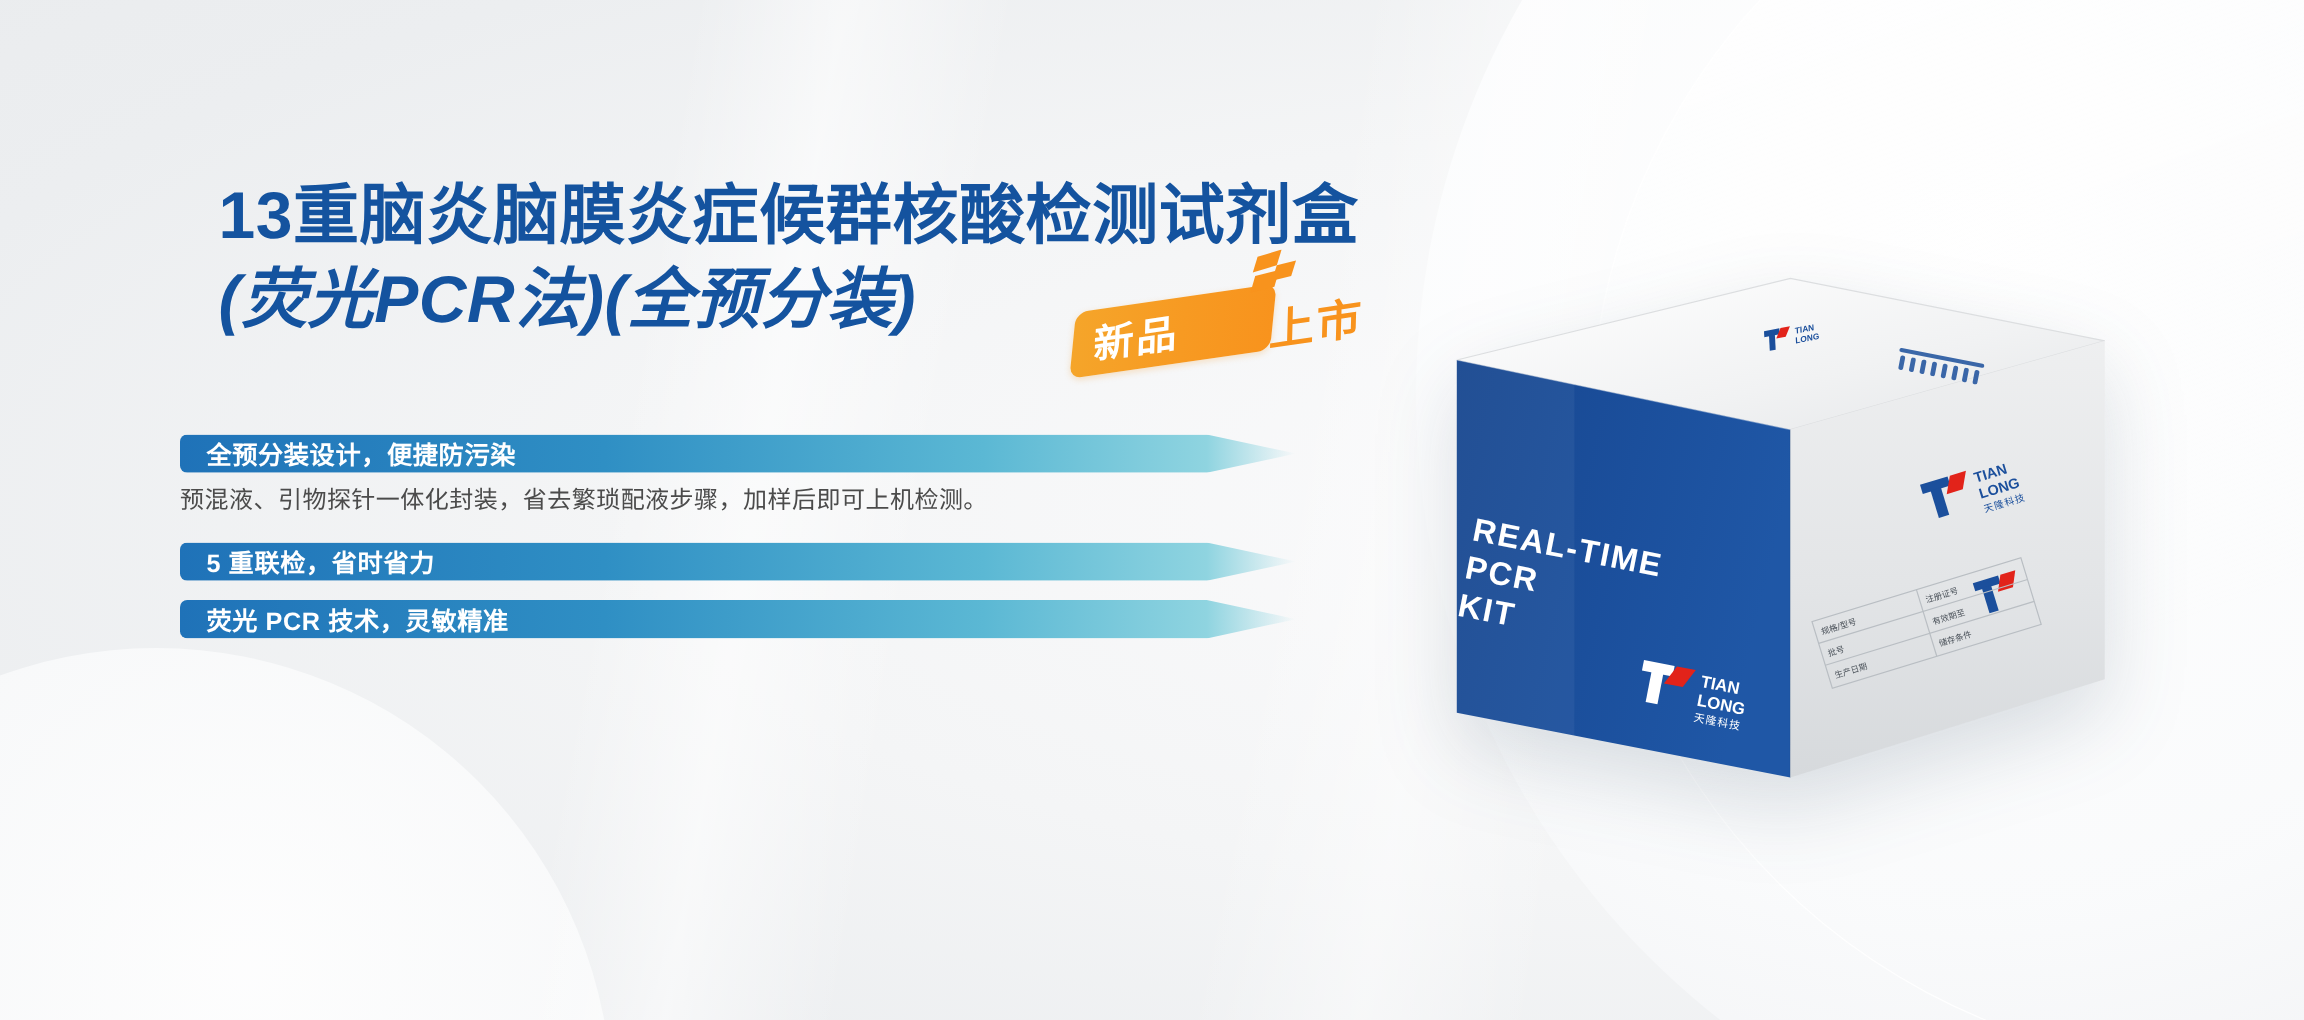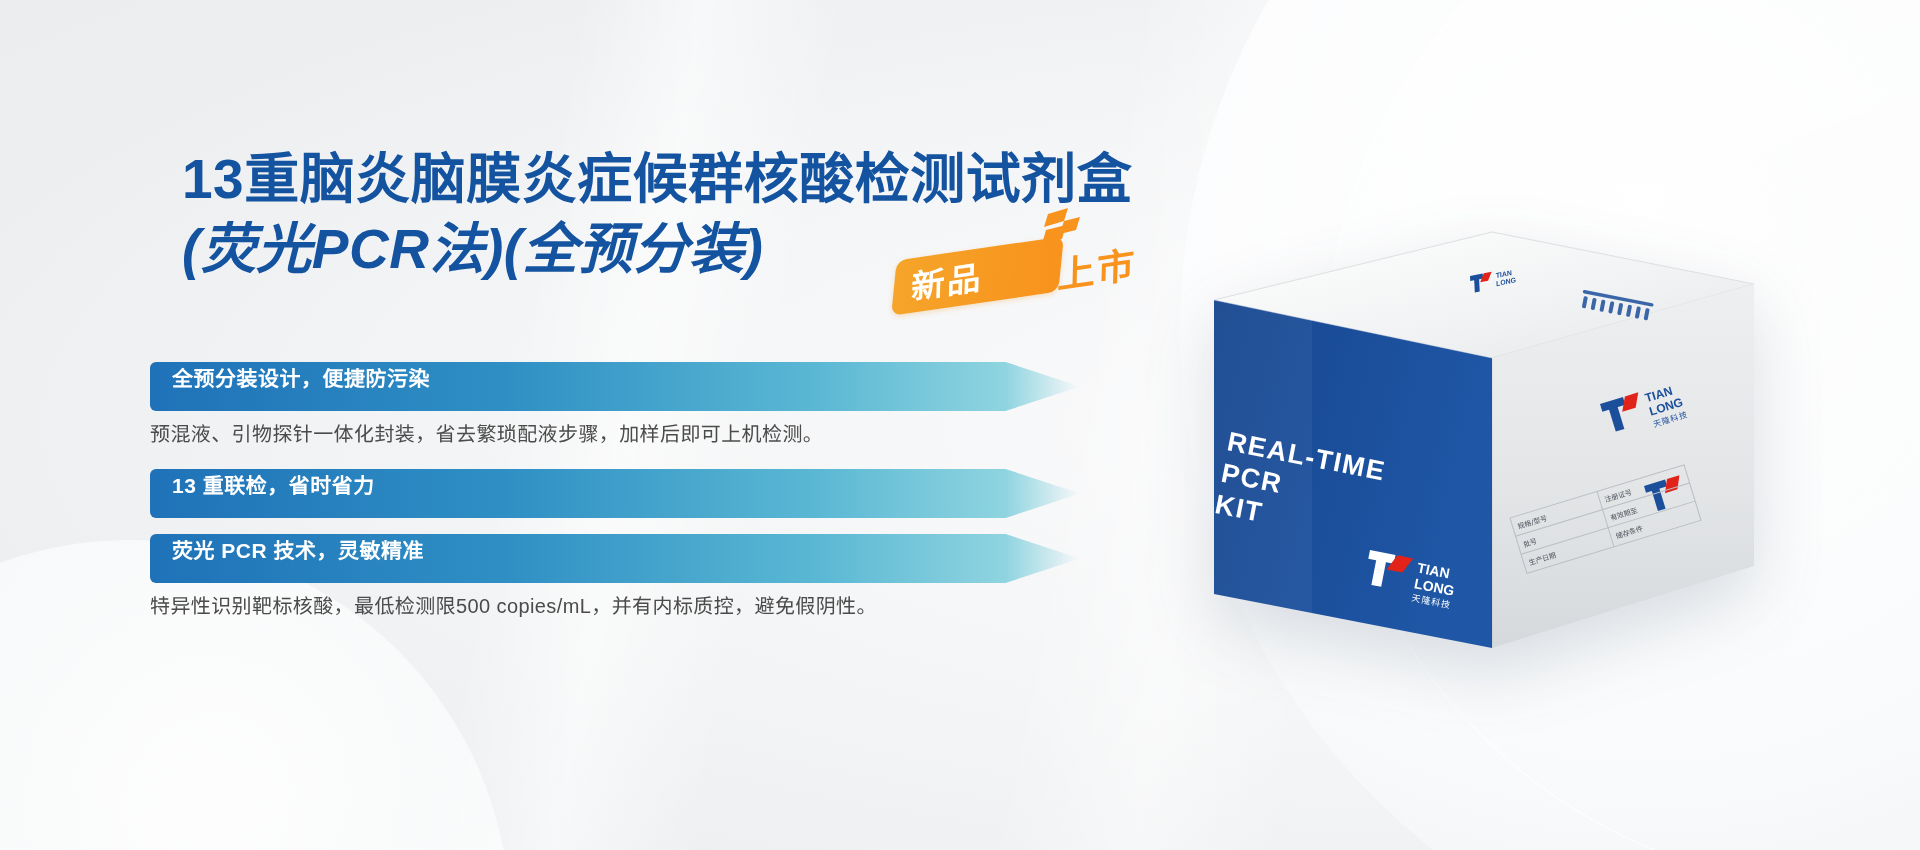--- a/index.html
+++ b/index.html
@@ -143,24 +143,24 @@
     position: absolute;
     left: 150px;
     top: 362px;
     width: 980px;
   }
   .feature { margin-bottom: 16px; }
   .feature:last-child { margin-bottom: 0; }
 
   .feature-bar {
     position: relative;
-    height: 49px;
+    height: 32px;
     width: 930px;
     display: flex;
-    align-items: flex-start;
+    align-items: center;
     padding-left: 22px;
     border-radius: 6px 0 0 6px;
     color: #ffffff;
     font-size: 21px;
     font-weight: 700;
     letter-spacing: .5px;
     background: linear-gradient(90deg, #1f72b8 0%, #2f8fc4 38%, #5bb8d4 72%, #8fd4e0 92%, rgba(143,212,224,0) 100%);
     clip-path: polygon(0 0, 92% 0, 100% 50%, 92% 100%, 0 100%);
   }
 
@@ -218,29 +218,28 @@
 
     <div class="feature">
       <div class="feature-bar">
         <span>全预分装设计，便捷防污染</span>
       </div>
       <p class="feature-text">预混液、引物探针一体化封装，省去繁琐配液步骤，加样后即可上机检测。</p>
     </div>
 
     <div class="feature">
       <div class="feature-bar">
-        <span>13 重联检，省时省力</span>
+        <span>5 重联检，省时省力</span>
       </div>
     </div>
 
     <div class="feature">
       <div class="feature-bar">
         <span>荧光 PCR 技术，灵敏精准</span>
       </div>
-      <p class="feature-text">特异性识别靶标核酸，最低检测限500 copies/mL，并有内标质控，避免假阴性。</p>
     </div>
 
   </div>
 
   <div class="product">
     <svg class="box-svg" width="590" height="480" viewBox="0 0 590 480">
       <defs>
         <linearGradient id="gTop" x1="0" y1="0" x2="1" y2="1">
           <stop offset="0%" stop-color="#ffffff"></stop>
           <stop offset="60%" stop-color="#f1f2f3"></stop>

